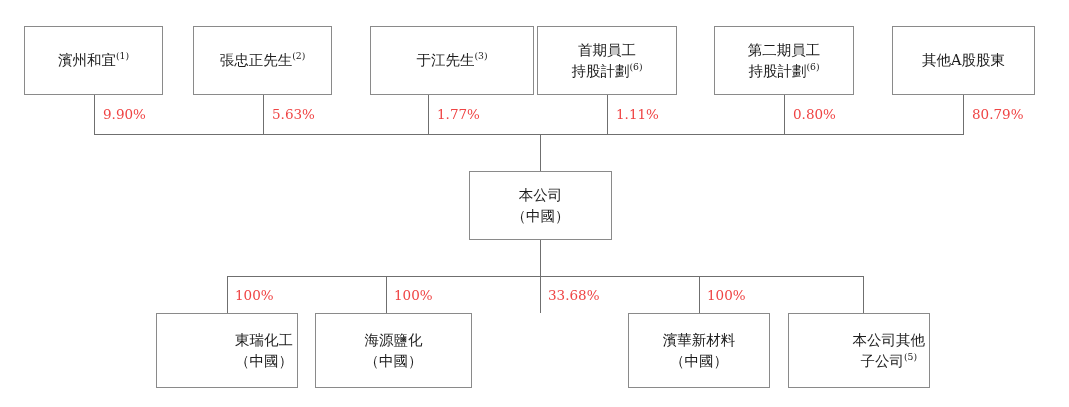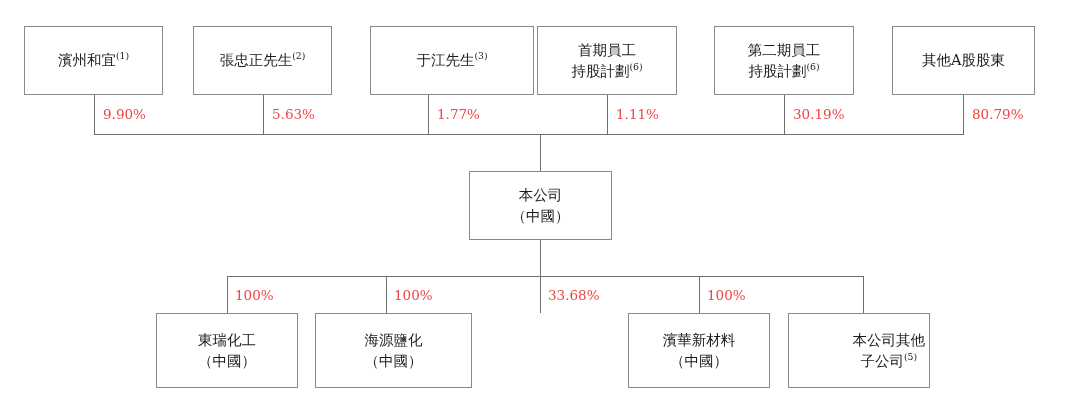--- a/index.html
+++ b/index.html
@@ -87,21 +87,21 @@
   <div class="edge edge-v" style="left:607px; top:95px; height:40px;"></div>
   <div class="edge edge-v" style="left:784px; top:95px; height:40px;"></div>
   <div class="edge edge-v" style="left:963px; top:95px; height:40px;"></div>
 
   <div class="edge edge-h" style="left:94px; top:134px; width:870px;"></div>
 
   <div class="pct-label" style="left:103px; top:108px;">9.90%</div>
   <div class="pct-label" style="left:272px; top:108px;">5.63%</div>
   <div class="pct-label" style="left:437px; top:108px;">1.77%</div>
   <div class="pct-label" style="left:616px; top:108px;">1.11%</div>
-  <div class="pct-label" style="left:793px; top:108px;">30.19%</div>
+  <div class="pct-label" style="left:793px; top:108px;">0.80%</div>
   <div class="pct-label" style="left:972px; top:108px;">80.79%</div>
 
   <div class="edge edge-v" style="left:540px; top:134px; height:38px;"></div>
 
   <div class="node-box" style="left:469px; top:171px; width:143px; height:69px;">
     <span class="node-label">本公司<br>（中國）</span>
   </div>
 
   <div class="edge edge-v" style="left:540px; top:240px; height:37px;"></div>
 
@@ -111,21 +111,21 @@
   <div class="edge edge-v" style="left:386px; top:276px; height:37px;"></div>
   <div class="edge edge-v" style="left:540px; top:276px; height:37px;"></div>
   <div class="edge edge-v" style="left:699px; top:276px; height:37px;"></div>
   <div class="edge edge-v" style="left:863px; top:276px; height:37px;"></div>
 
   <div class="pct-label" style="left:235px; top:289px;">100%</div>
   <div class="pct-label" style="left:394px; top:289px;">100%</div>
   <div class="pct-label" style="left:548px; top:289px;">33.68%</div>
   <div class="pct-label" style="left:707px; top:289px;">100%</div>
 
-  <div class="node-box" style="left:156px; top:313px; width:142px; height:75px;">
+  <div class="node-box" style="left:156px; top:313px; width:142px; height:75px;justify-content:flex-end;">
     <span class="node-label">東瑞化工<br>（中國）</span>
   </div>
 
   <div class="node-box" style="left:315px; top:313px; width:157px; height:75px;">
     <span class="node-label">海源鹽化<br>（中國）</span>
   </div>
 
 
   <div class="node-box" style="left:628px; top:313px; width:142px; height:75px;">
     <span class="node-label">濱華新材料<br>（中國）</span>

